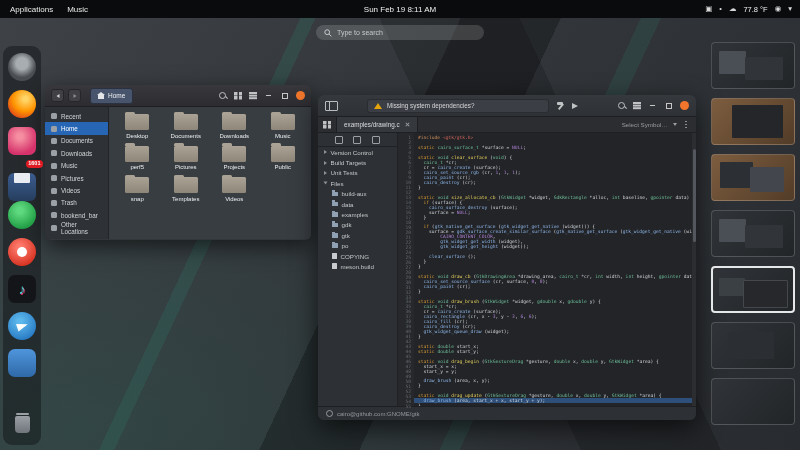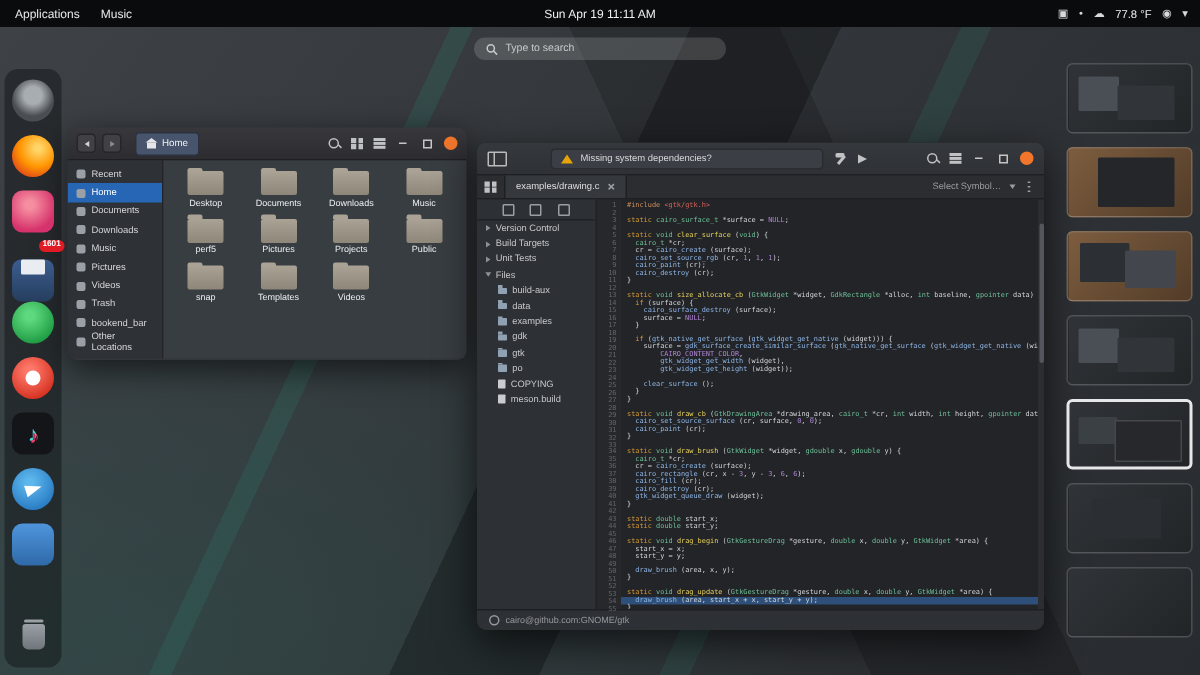--- a/index.html
+++ b/index.html
@@ -181,21 +181,21 @@
 <body>
 
 <div class="screen">
   <div class="wp"></div>
 
   <div class="topbar">
     <div class="tb-left">
       <span>Applications</span>
       <span>Music</span>
     </div>
-    <span class="tb-clock">Sun Apr 19  11:11 AM</span>
+    <span class="tb-clock">Sun Feb 19  8:11 AM</span>
     <div class="tb-right">
         <span class="tb-ico">▣</span>
         <span class="tb-ico">•</span>
         <span class="tb-ico">☁</span>
         <span class="tb-text">77.8 °F</span>
         <span class="tb-ico">◉</span>
         <span class="tb-ico">▾</span>
       </div>
   </div>
 

